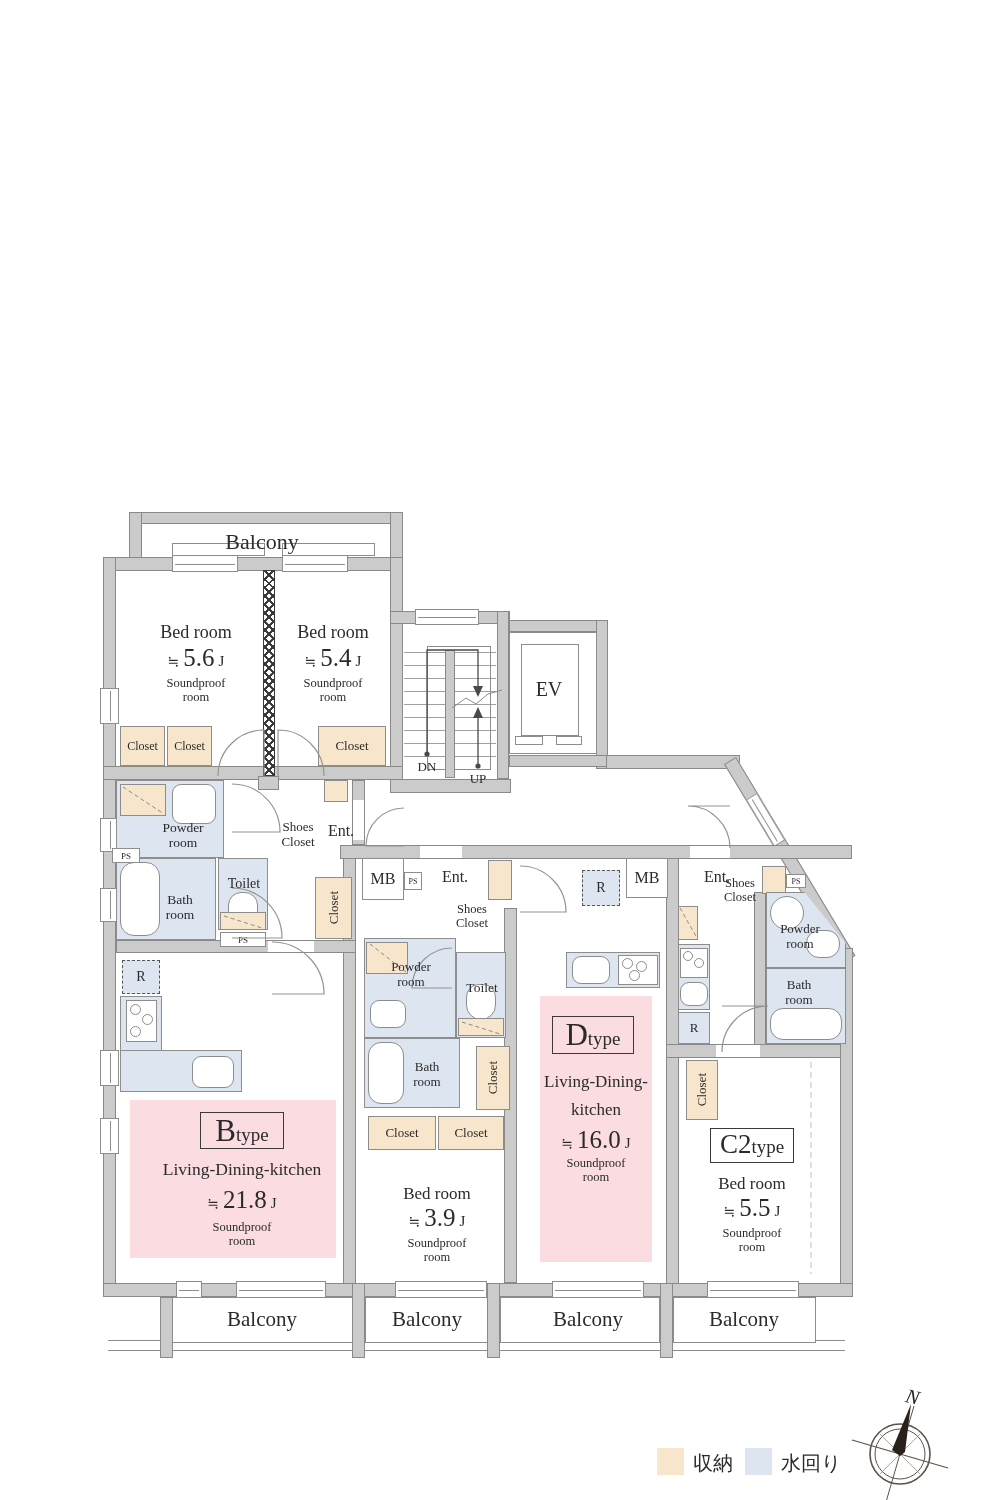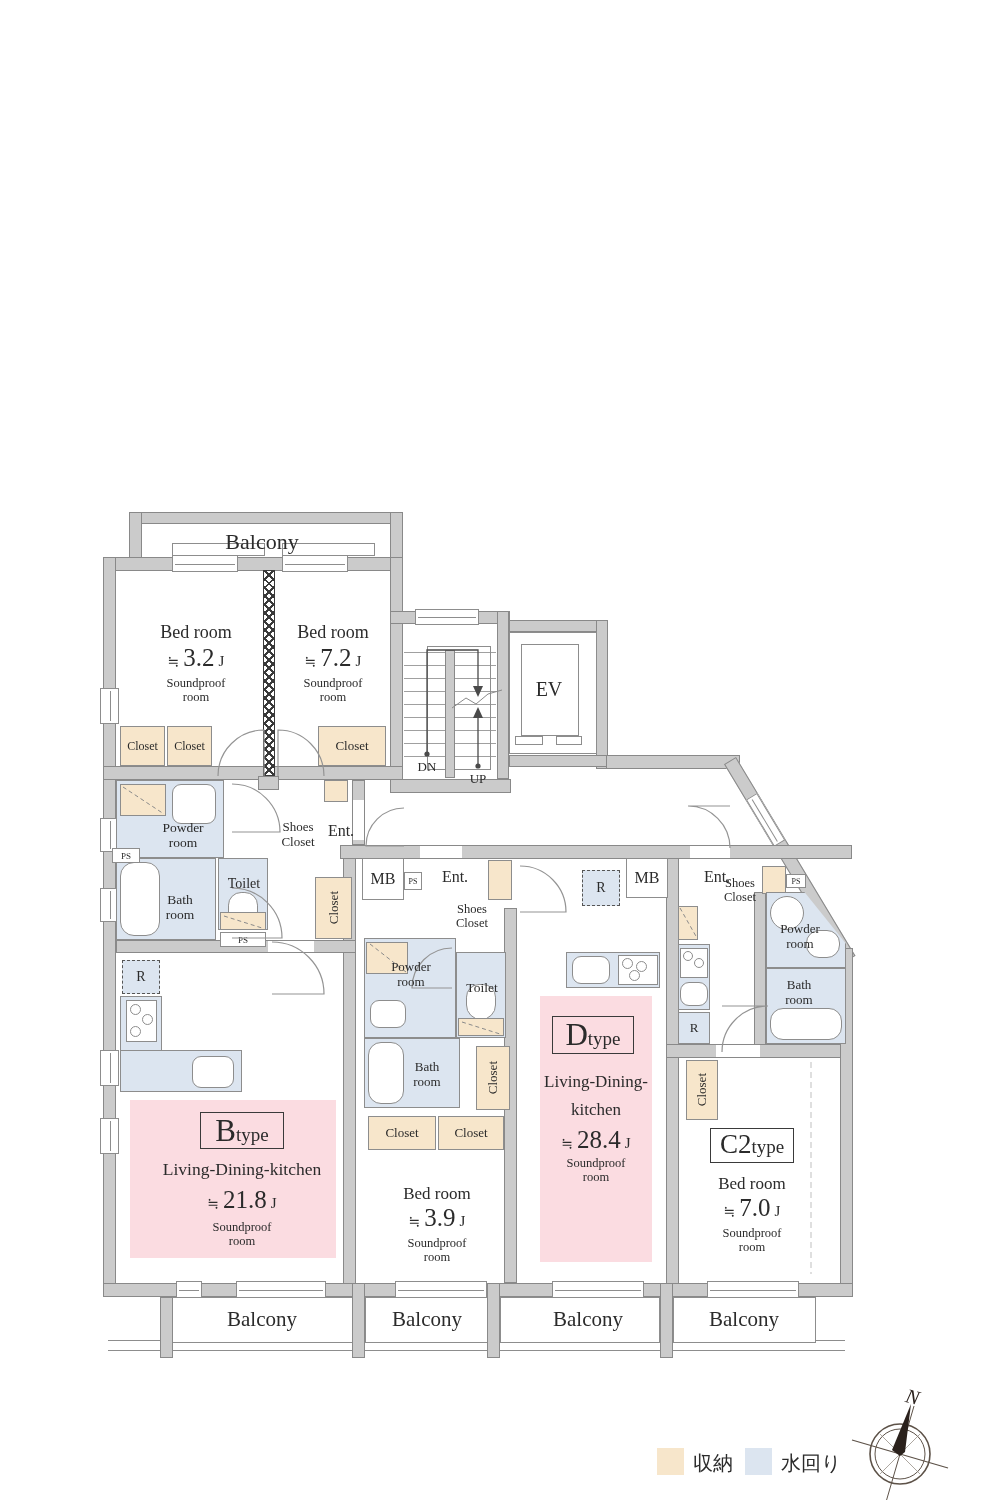--- a/index.html
+++ b/index.html
@@ -269,32 +269,32 @@
       <path d="M462,1022 L500,1034"></path>
       <path d="M811,1062 V1274" stroke="#bfbfbf" stroke-dasharray="6,4"></path>
     </g>
   </svg>
 
   <div class="lbl" style="left:182px;top:530px;width:160px;font-size:22px"><span>Balcony</span></div>
 
   <div class="lbl" style="left:136px;top:622px;width:120px;font-size:18px"><span>Bed room</span></div>
   <div class="lbl sizeline" style="left:136px;top:644px;width:120px">
     <span class="approx">≒</span>
-      <span class="val">3.2</span>
+      <span class="val">5.6</span>
       <span class="ju">J</span>
   </div>
   <div class="lbl sp" style="left:136px;top:676px;width:120px">
     <div>Soundproof</div>
     <div>room</div>
   </div>
 
   <div class="lbl" style="left:273px;top:622px;width:120px;font-size:18px"><span>Bed room</span></div>
   <div class="lbl sizeline" style="left:273px;top:644px;width:120px">
     <span class="approx">≒</span>
-      <span class="val">7.2</span>
+      <span class="val">5.4</span>
       <span class="ju">J</span>
   </div>
   <div class="lbl sp" style="left:273px;top:676px;width:120px">
     <div>Soundproof</div>
     <div>room</div>
   </div>
 
   <div class="lbl" style="left:519px;top:678px;width:60px;font-size:20px"><span>EV</span></div>
   <div class="lbl" style="left:407px;top:760px;width:40px;font-size:13px"><span>DN</span></div>
   <div class="lbl" style="left:458px;top:772px;width:40px;font-size:13px"><span>UP</span></div>
@@ -359,21 +359,21 @@
   </div>
 
   <div class="typebox" style="left:552px;top:1016px;width:82px;height:38px">
     <span class="tletter">D</span>
       <span class="tsuffix">type</span>
   </div>
   <div class="lbl" style="left:530px;top:1072px;width:132px;font-size:17px"><span>Living-Dining-</span></div>
   <div class="lbl" style="left:530px;top:1100px;width:132px;font-size:17px"><span>kitchen</span></div>
   <div class="lbl sizeline" style="left:526px;top:1126px;width:140px">
     <span class="approx">≒</span>
-      <span class="val">28.4</span>
+      <span class="val">16.0</span>
       <span class="ju">J</span>
   </div>
   <div class="lbl sp" style="left:536px;top:1156px;width:120px">
     <div>Soundproof</div>
     <div>room</div>
   </div>
 
   <div class="lbl" style="left:377px;top:1184px;width:120px;font-size:17px"><span>Bed room</span></div>
   <div class="lbl sizeline" style="left:377px;top:1204px;width:120px">
     <span class="approx">≒</span>
@@ -385,21 +385,21 @@
     <div>room</div>
   </div>
 
   <div class="typebox" style="left:710px;top:1128px;width:84px;height:35px">
     <span class="tletter" style="font-size:27px">C2</span>
       <span class="tsuffix">type</span>
   </div>
   <div class="lbl" style="left:692px;top:1174px;width:120px;font-size:17px"><span>Bed room</span></div>
   <div class="lbl sizeline" style="left:692px;top:1194px;width:120px">
     <span class="approx">≒</span>
-      <span class="val">7.0</span>
+      <span class="val">5.5</span>
       <span class="ju">J</span>
   </div>
   <div class="lbl sp" style="left:692px;top:1226px;width:120px">
     <div>Soundproof</div>
     <div>room</div>
   </div>
 
   <div class="lbl" style="left:182px;top:1308px;width:160px;font-size:21px"><span>Balcony</span></div>
   <div class="lbl" style="left:347px;top:1308px;width:160px;font-size:21px"><span>Balcony</span></div>
   <div class="lbl" style="left:508px;top:1308px;width:160px;font-size:21px"><span>Balcony</span></div>

